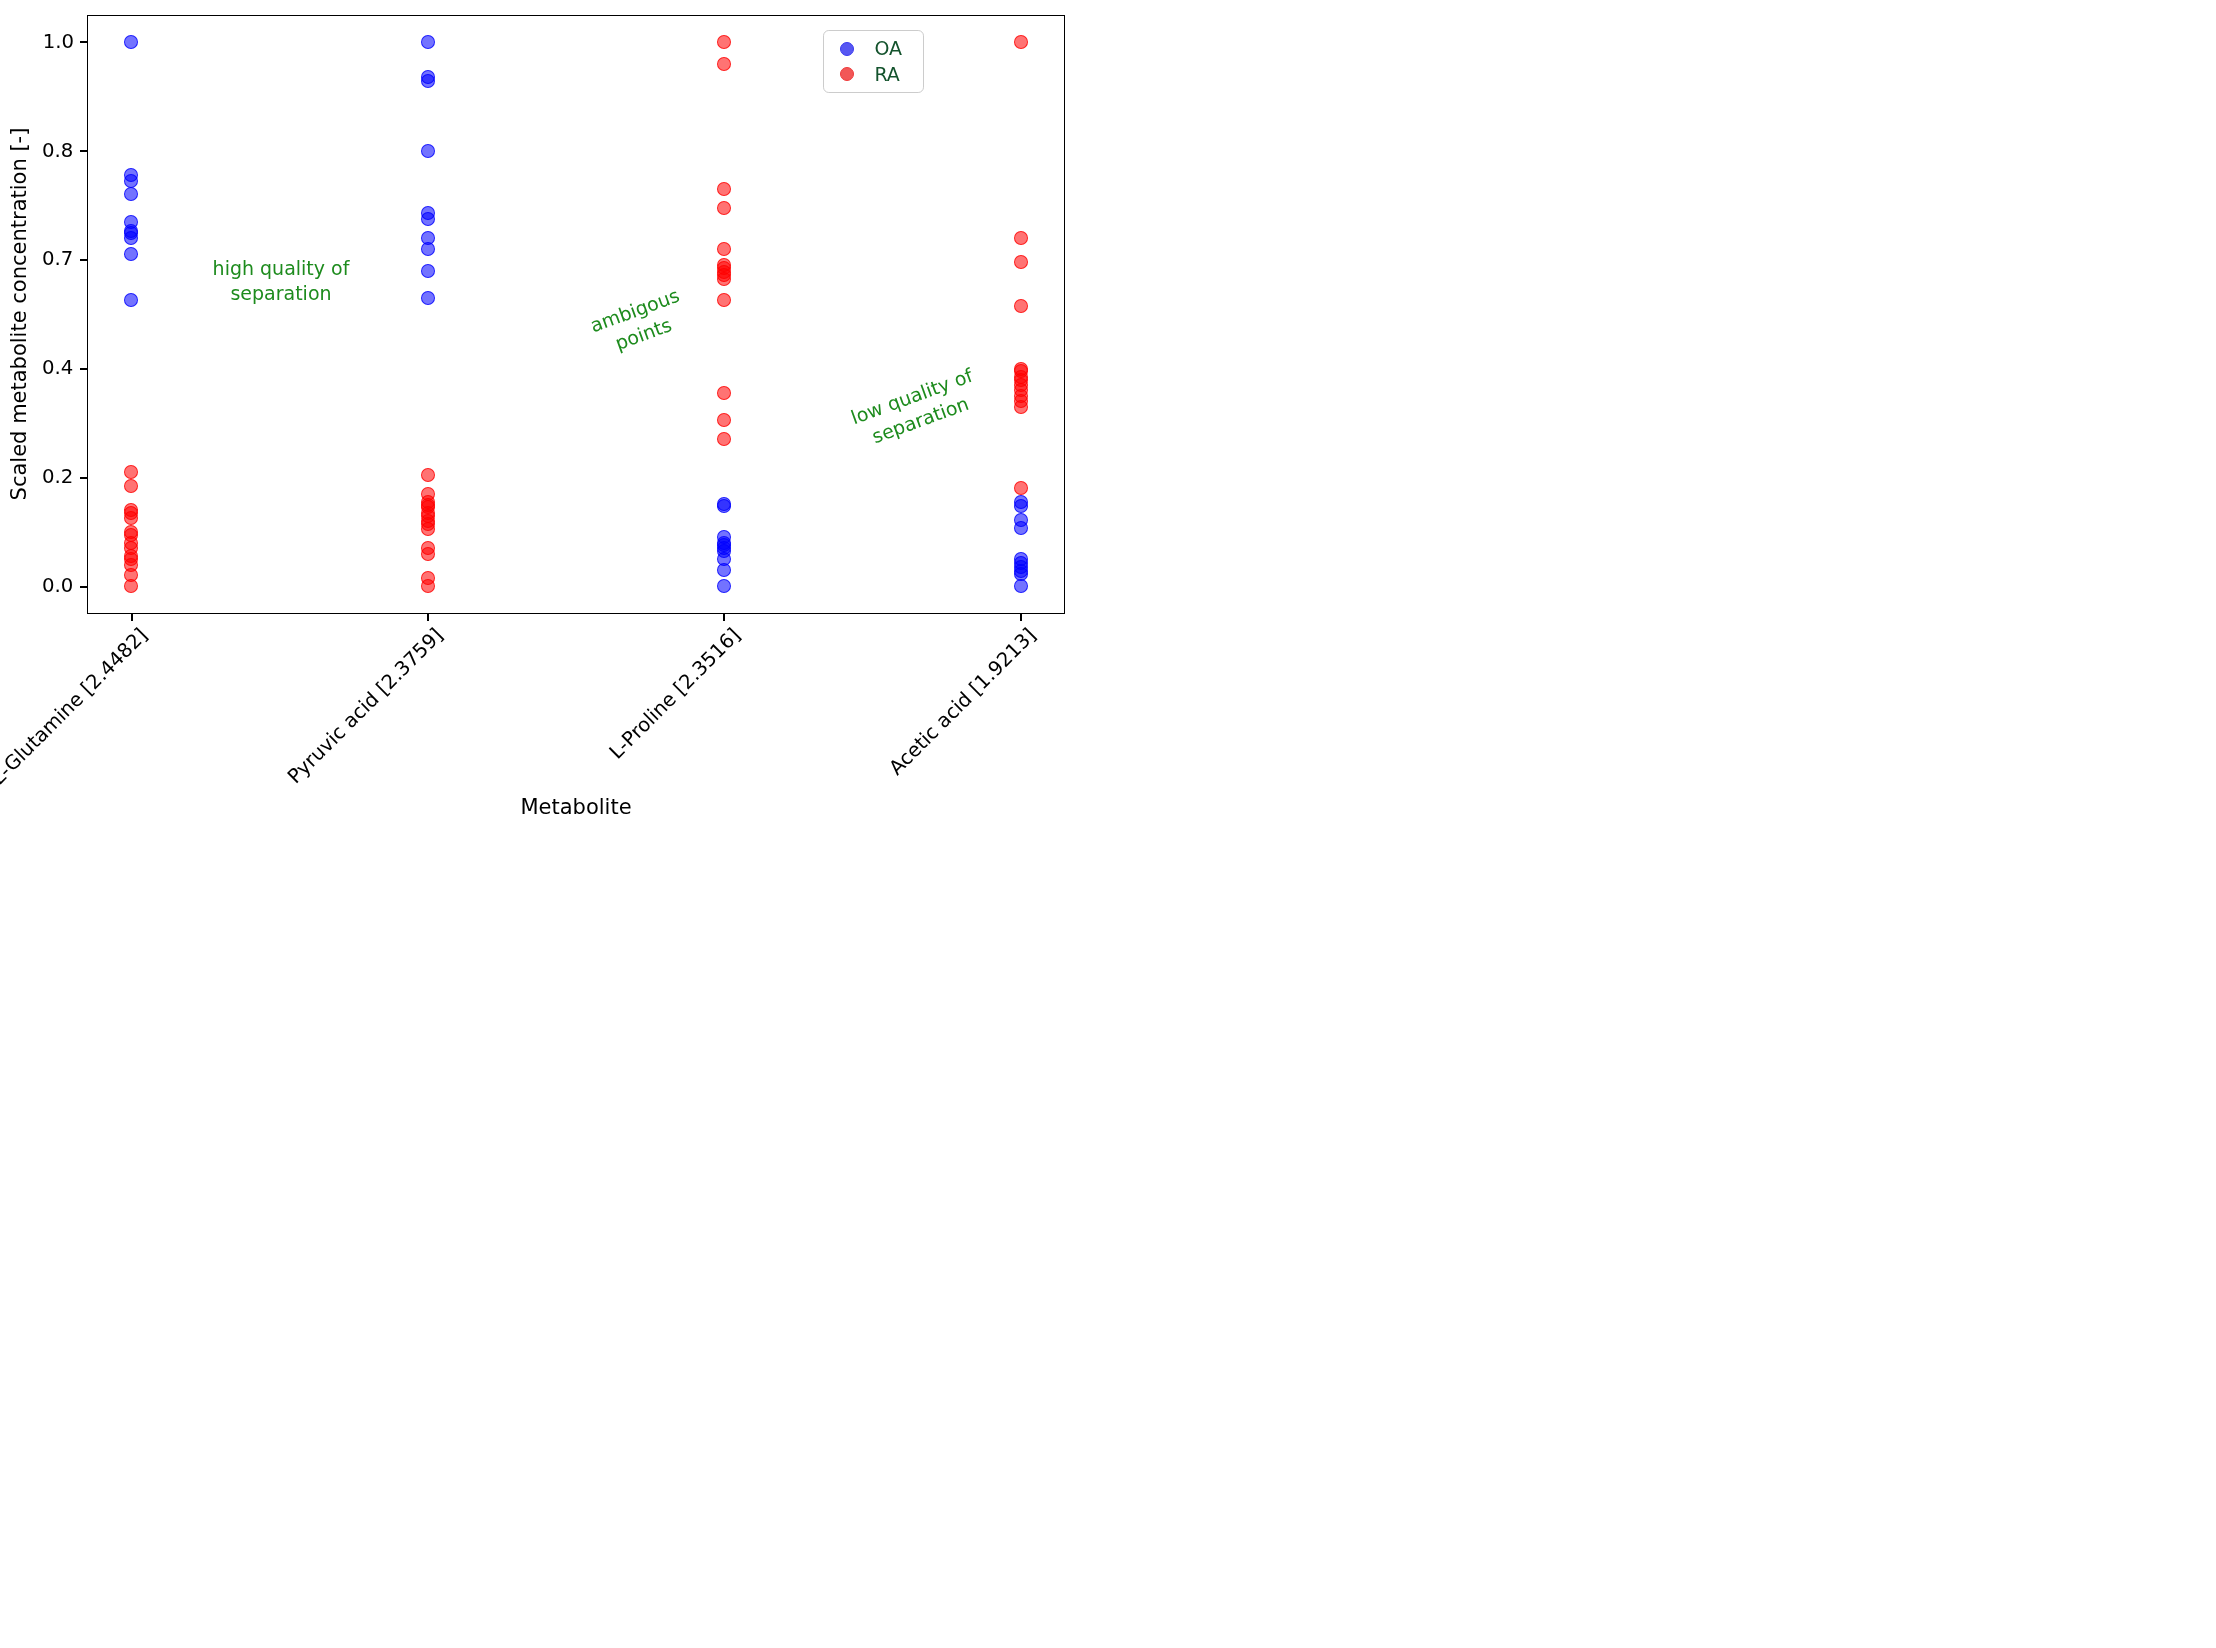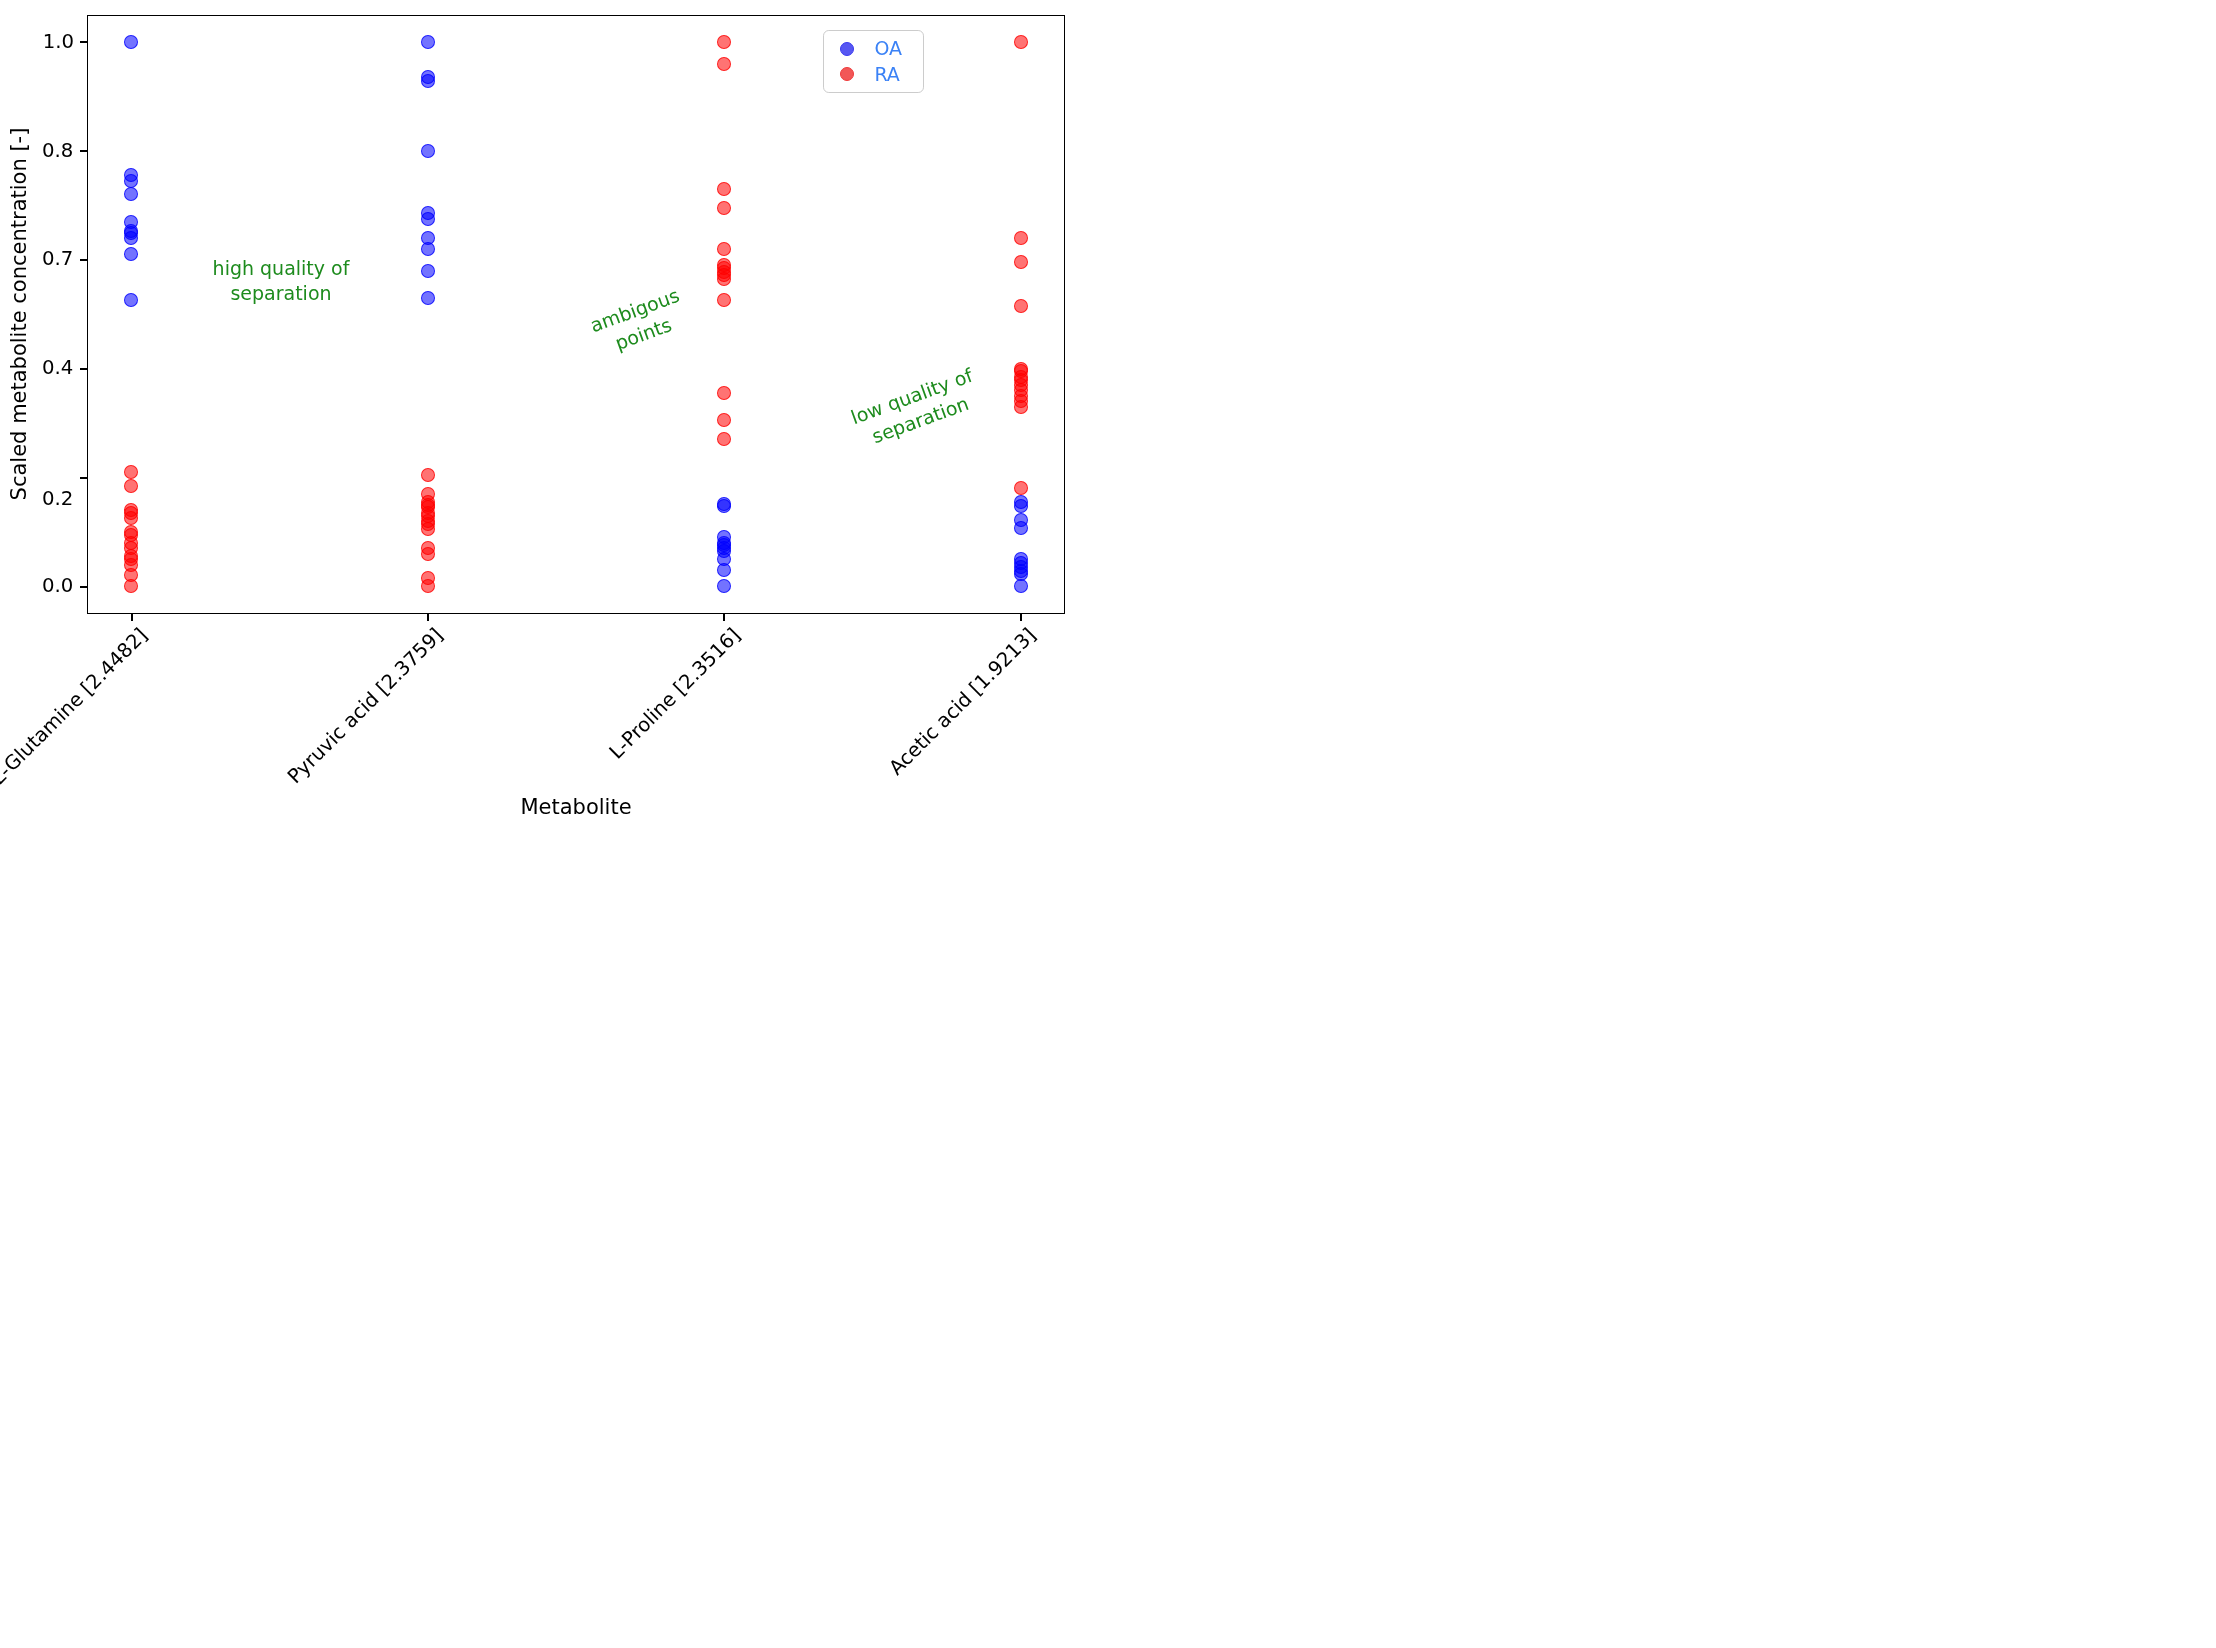--- a/index.html
+++ b/index.html
@@ -62,21 +62,21 @@
     border:1.5px solid #cccccc;
     border-radius:5.8px;
     background:#fff;
     box-sizing:border-box;
     display:flex;flex-direction:column;justify-content:center;
     gap:6.6px;
     padding-left:16px;
   }
   .legend-row{display:flex;align-items:center;gap:20.4px;}
   .legend-dot{width:14px;height:14px;border-radius:50%;box-sizing:border-box;}
-  .legend-label{font-size:19px;color:#3b82f6;line-height:1;}
+  .legend-label{font-size:19px;color:#14532d;line-height:1;}
   svg.overlay{position:absolute;left:0;top:0;pointer-events:none;}
 </style>
 </head>
 <body>
 
 <div class="figure">
 
   <svg class="overlay" width="1108" height="824" viewBox="0 0 1519 1130">
     <defs>
       <marker id="ah" markerUnits="userSpaceOnUse" markerWidth="28" markerHeight="20" refX="25" refY="9" orient="auto">
@@ -90,21 +90,21 @@
         <line x1="1118.2481818181818" y1="549.9181818181818" x2="1387.2609090909093" y2="673.0681818181818" stroke="#000000" stroke-width="2.2" marker-end="url(#ah)"></line>
       </g>
   </svg>
 
   <div class="plot-area" id="plot-area"></div>
 
   <div id="gen-layer">
       <div class="ytick-mark" style="left: 80px; top: 586px;"></div>
       <div class="ytick-label" style="left: 15.3px; top: 576px;">0.0</div>
       <div class="ytick-mark" style="left: 80px; top: 477px;"></div>
-      <div class="ytick-label" style="left: 15.3px; top: 489px;">0.2</div>
+      <div class="ytick-label" style="left: 15.3px; top: 467px;">0.2</div>
       <div class="ytick-mark" style="left: 80px; top: 368px;"></div>
       <div class="ytick-label" style="left: 15.3px; top: 358px;">0.4</div>
       <div class="ytick-mark" style="left: 80px; top: 259px;"></div>
       <div class="ytick-label" style="left: 15.3px; top: 249px;">0.7</div>
       <div class="ytick-mark" style="left: 80px; top: 150px;"></div>
       <div class="ytick-label" style="left: 15.3px; top: 141px;">0.8</div>
       <div class="ytick-mark" style="left: 80px; top: 41px;"></div>
       <div class="ytick-label" style="left: 16px; top: 32px;">1.0</div>
       <div class="xtick-mark" style="left: 131px; top: 614px;"></div>
       <div class="xtick-label" style="right: 971px; top: 625px;">L-Glutamine [2.4482]</div>

